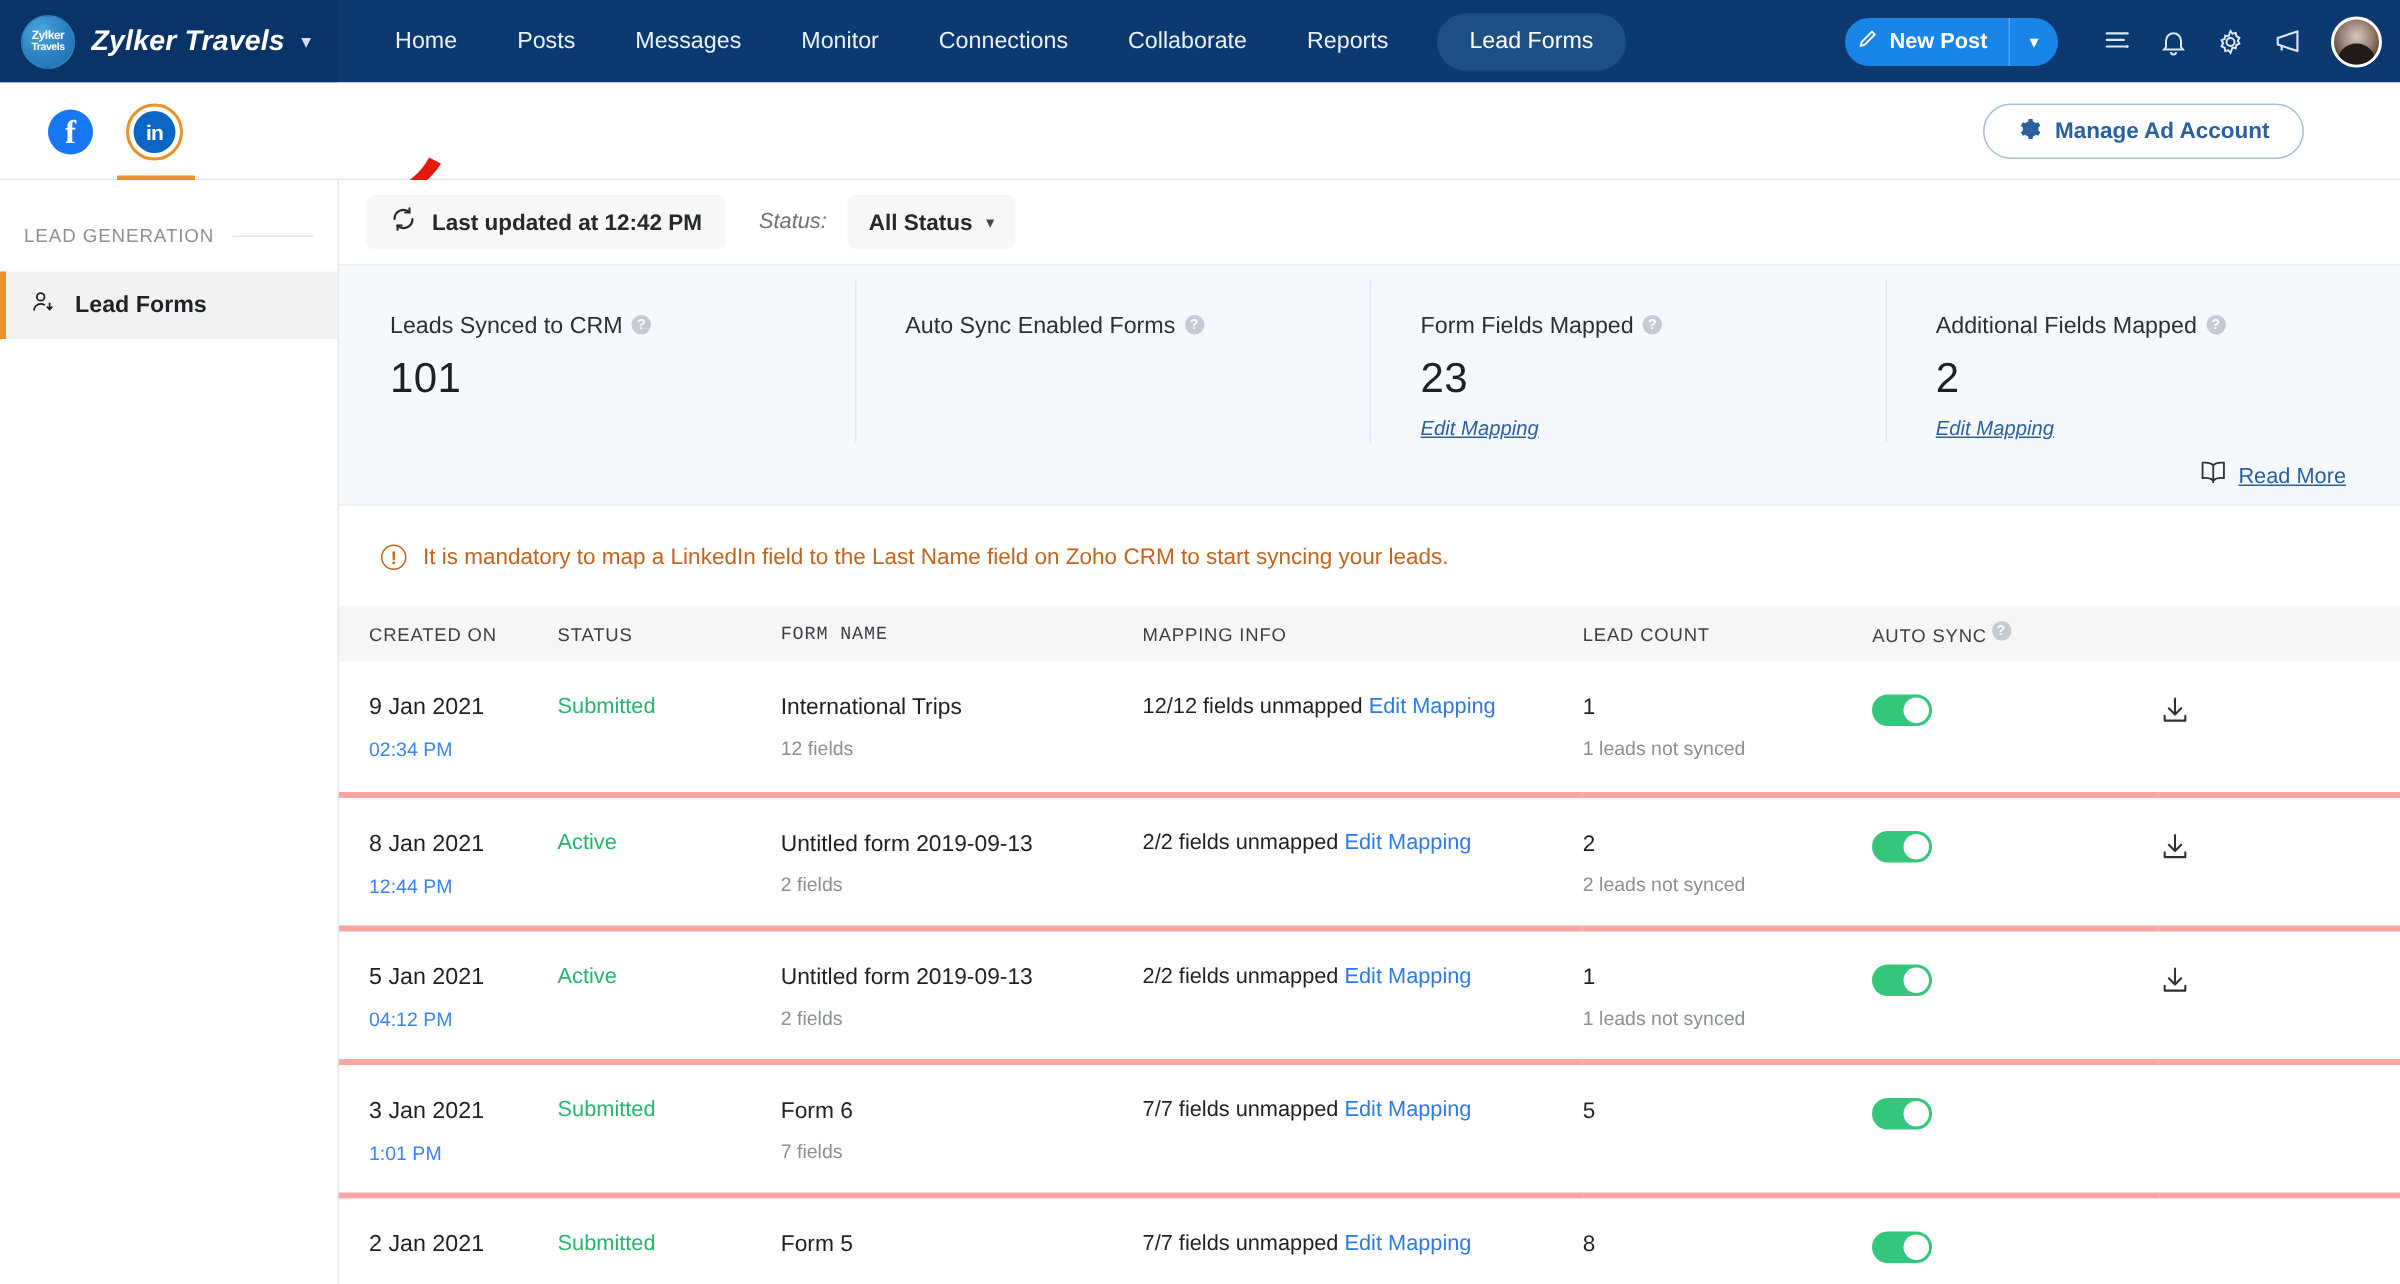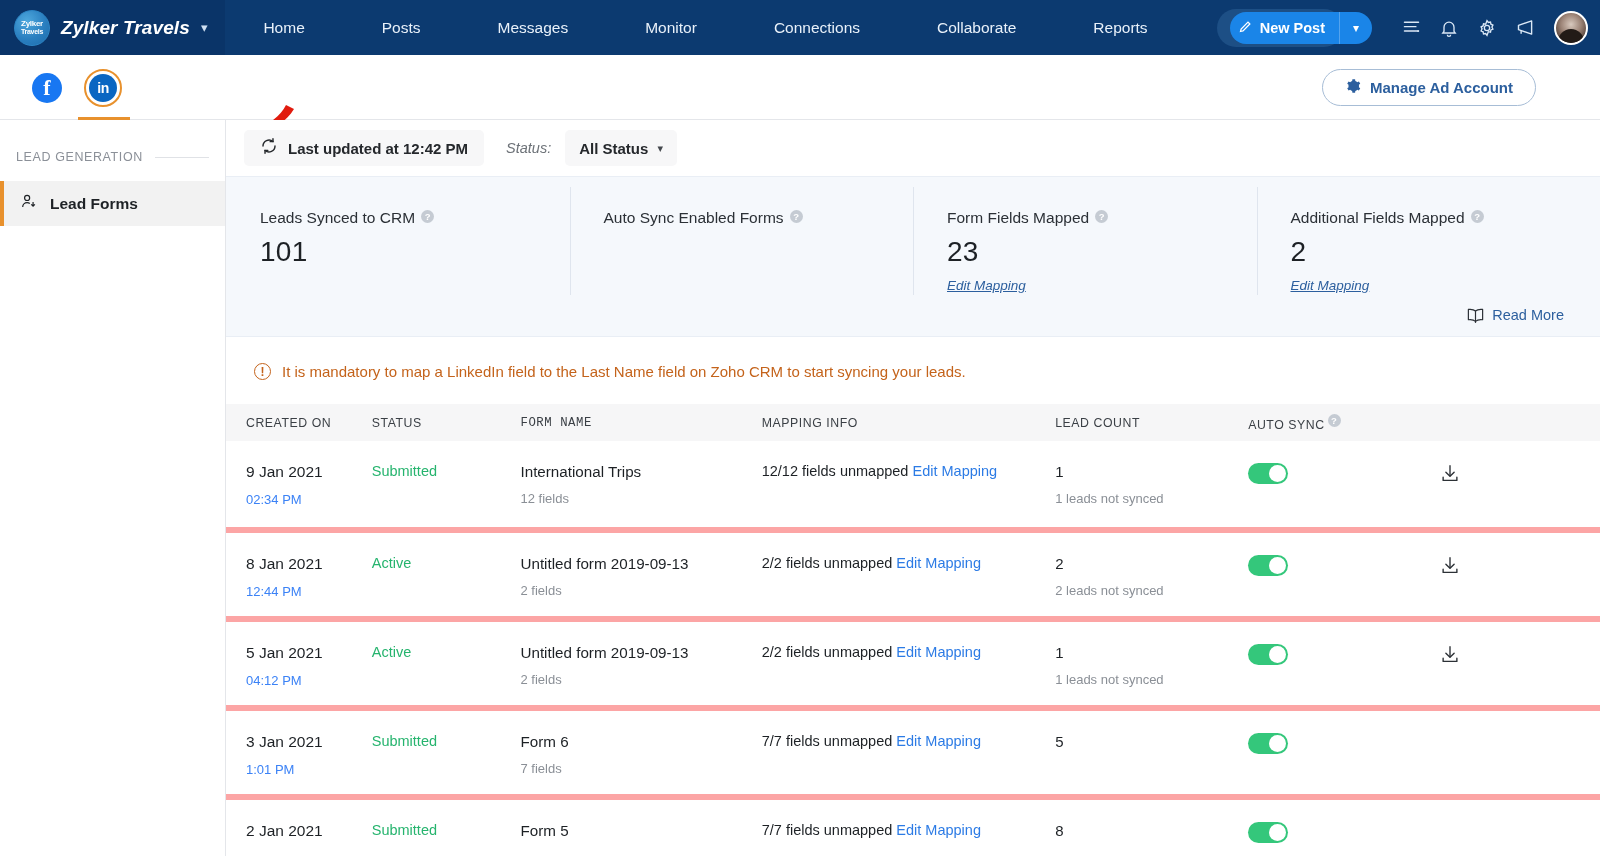--- a/index.html
+++ b/index.html
@@ -28,21 +28,21 @@
     border: 1px solid #2d86c6; overflow: hidden;
   }
   .brand-logo .ln1 { font-size: 8px; color: #fff; font-weight: bold; line-height: 8px; letter-spacing: -.3px; }
   .brand-logo .ln2 { font-size: 7px; color: #fff; font-weight: bold; line-height: 8px; letter-spacing: -.3px; }
   .brand-name {
     color: #ffffff; font-size: 19px; font-weight: bold; margin-left: 11px;
     white-space: nowrap; letter-spacing: .1px; font-style: italic;
   }
   .brand-caret { margin-left: 11px; color: #cfe0f2; font-size: 13px; }
 
-  .mainmenu { display: flex; align-items: center; height: 55px; margin-left: 18px; gap: 37px; }
+  .mainmenu { display: flex; align-items: center; height: 55px; margin-left: 18px; }
   .mi {
     color: #e9f1fa; font-size: 15.5px; padding: 0 20px; height: 55px;
     display: flex; align-items: center; white-space: nowrap; cursor: pointer;
   }
   .mi.pill {
     background: #1d4f85; border-radius: 22px; height: 38px;
     padding: 0 22px; margin-left: 12px; font-weight: normal; color: #ffffff;
   }
 
   .nav-right {
@@ -143,43 +143,43 @@
   }
   .stat-title { display: flex; align-items: flex-start; gap: 6px; font-size: 15.5px; color: #2b3036; white-space: nowrap; }
   .qmark {
     width: 13px; height: 13px; border-radius: 50%; background: #c5cbd3; color: #fff;
     font-size: 9.5px; display: inline-flex; align-items: center; justify-content: center;
     margin-top: 1px; cursor: pointer; flex: none; font-weight: bold;
   }
   .stat-val { font-size: 28px; color: #1d2125; margin-top: 9px; letter-spacing: .3px; }
   .stat-link { margin-top: 10px; font-size: 13.5px; color: #2c5f9e; font-style: italic;
                text-decoration: underline; cursor: pointer; display: inline-block; }
-  .readmore { position: absolute; right: 36px; bottom: 10px; display: flex; align-items: flex-start;
-              gap: 7px; color: #2c5f9e; font-size: 14.5px; cursor: pointer; }
+  .readmore { position: absolute; right: 36px; bottom: 10px; display: flex; align-items: flex-end;
+              gap: 7px; color: #2c5f9e; font-size: 14.5px; cursor: pointer; text-decoration: underline; }
 
   .warn { display: flex; align-items: center; gap: 11px; padding: 26px 0 24px 28px; }
   .warn .icon { width: 17px; height: 17px; border: 1.6px solid #c4631b; border-radius: 50%;
                 color: #c4631b; font-size: 12px; font-weight: bold; display: flex;
                 align-items: center; justify-content: center; flex: none; }
   .warn .msg { color: #c4631b; font-size: 15px; }
 
   
   table.lf { width: 100%; border-collapse: collapse; table-layout: fixed; }
   table.lf thead th {
     background: #f6f6f7; text-align: left; font-size: 12.3px; letter-spacing: .55px;
     color: #3a3f45; font-weight: normal; height: 37px; padding: 0; vertical-align: middle;
   }
   .c-created { width: 145px; padding-left: 20px !important; }
   .c-status  { width: 148px; }
   .c-form    { width: 240px; font-family: Liberation Mono, monospace; }
   .c-map     { width: 292px; }
   .c-lead    { width: 192px; }
   .c-sync    { width: 190px; }
   .c-dl      { width: 160px; }
-  table.lf tbody td { border-bottom: 6px solid #fca5a5; vertical-align: top; padding: 22px 0 0 0; height: 89px; }
+  table.lf tbody td { border-bottom: 4px solid #fca5a5; vertical-align: top; padding: 22px 0 0 0; height: 89px; }
   table.lf tbody tr td:first-child { padding-left: 20px; }
   .d1 { font-size: 15.5px; color: #1d2125; }
   .d2 { font-size: 13px; color: #3b82f6; margin-top: 11px; }
   .st { font-size: 14.5px; color: #26b46e; }
   .fn { font-size: 15.2px; color: #1d2125; }
   .fn2 { font-size: 13px; color: #8a8f96; margin-top: 11px; }
   .mapinfo { font-size: 14.5px; color: #1d2125; }
   .mapinfo a { color: #2c7be5; text-decoration: none; cursor: pointer; }
   .lc { font-size: 15px; color: #1d2125; }
   .lc2 { font-size: 13px; color: #8a8f96; margin-top: 11px; }

